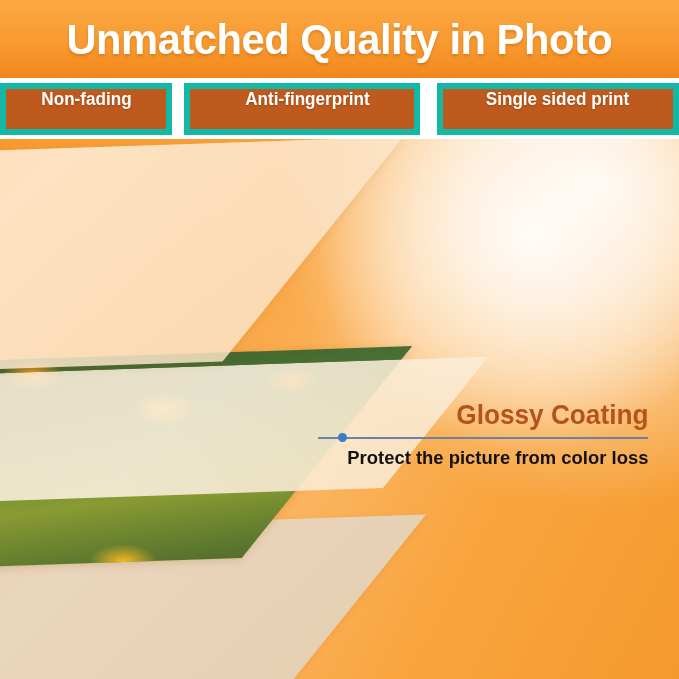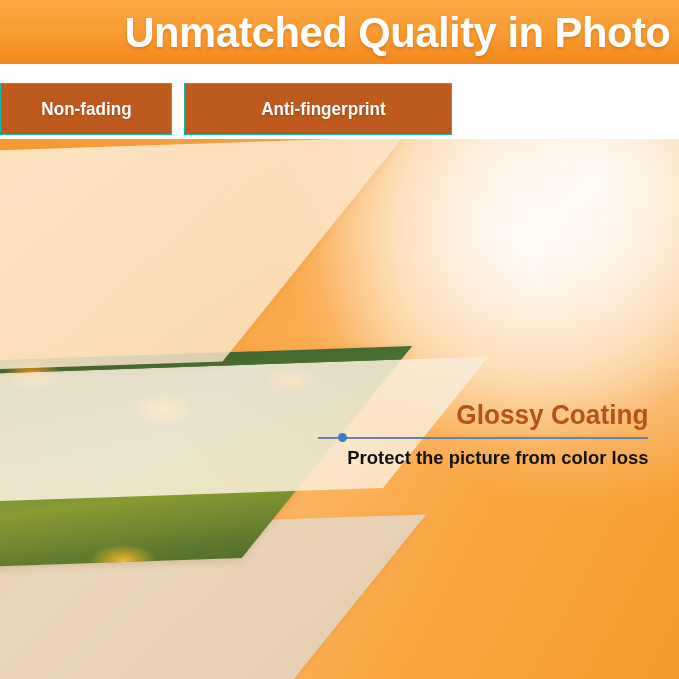--- a/index.html
+++ b/index.html
@@ -14,25 +14,25 @@
     overflow: hidden;
     font-family: "Liberation Sans", sans-serif;
     background: #ffffff;
   }
 
   
   .header {
     position: absolute;
     left: 0; top: 0;
     width: 679px;
-    height: 64px;
+    height: 78px;
     background: linear-gradient(180deg, #FBA844 0%, #F89A30 55%, #F2881C 100%);
     display: flex;
     align-items: center;
-    justify-content: flex-end;
+    justify-content: center;
     box-sizing: border-box;
   }
   .header-title {
     color: #ffffff;
     font-size: 43px;
     font-weight: bold;
     letter-spacing: -0.5px;
     white-space: nowrap;
     text-shadow: 0 2px 3px rgba(150,70,0,0.30);
     font-family: "Liberation Sans", sans-serif;
@@ -45,36 +45,36 @@
     left: 0; top: 78px;
     width: 679px;
     height: 61px;
     background: #ffffff;
   }
   .pill {
     position: absolute;
     top: 5px;
     height: 52px;
     background: #BE5A1D;
-    border: 1px solid #14b8a6;
+    border: 6px solid #14b8a6;
     box-sizing: border-box;
     display: flex;
-    align-items: center;
+    align-items: flex-start;
     justify-content: center;
   }
   .pill-label {
     color: #ffffff;
     font-size: 18px;
     font-weight: bold;
     white-space: nowrap;
     text-shadow: 0 1px 2px rgba(90,40,0,0.35);
     transform: scaleX(0.95);
   }
   #pill-0 { left: 0px;   width: 172px; }
-  #pill-1 { left: 184px; width: 268px; padding-left: 10px; }
+  #pill-1 { left: 184px; width: 236px; padding-left: 10px; }
   #pill-2 { left: 437px; width: 242px; }
 
   
   .scene {
     position: absolute;
     left: 0; top: 139px;
     width: 679px;
     height: 540px;
     overflow: hidden;
     background:
@@ -227,20 +227,23 @@
     <div class="header-title">Unmatched Quality in Photo</div>
   </div>
 
   <div class="pill-bar">
     <div class="pill" id="pill-0">
       <span class="pill-label">Non-fading</span>
     </div>
     <div class="pill" id="pill-1">
       <span class="pill-label">Anti-fingerprint</span>
     </div>
+    <div class="pill" id="pill-2">
+      <span class="pill-label">Single sided print</span>
+    </div>
   </div>
 
   <div class="scene">
 
     <div class="scene-glow"></div>
 
     <div class="sheet" id="sheet-base"></div>
 
     <div class="sheet" id="sheet-photo">
       <div class="photo-art"></div>

